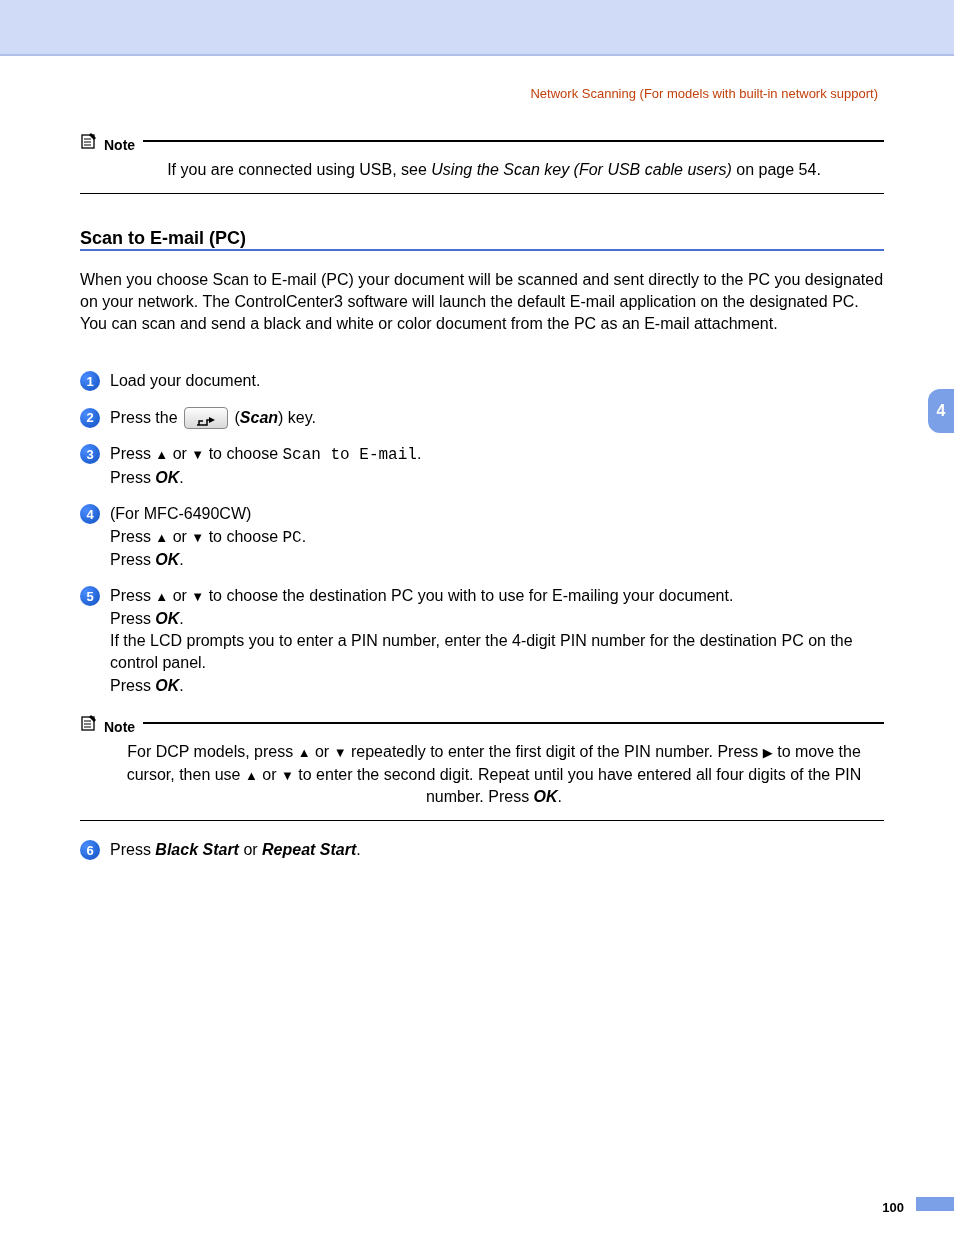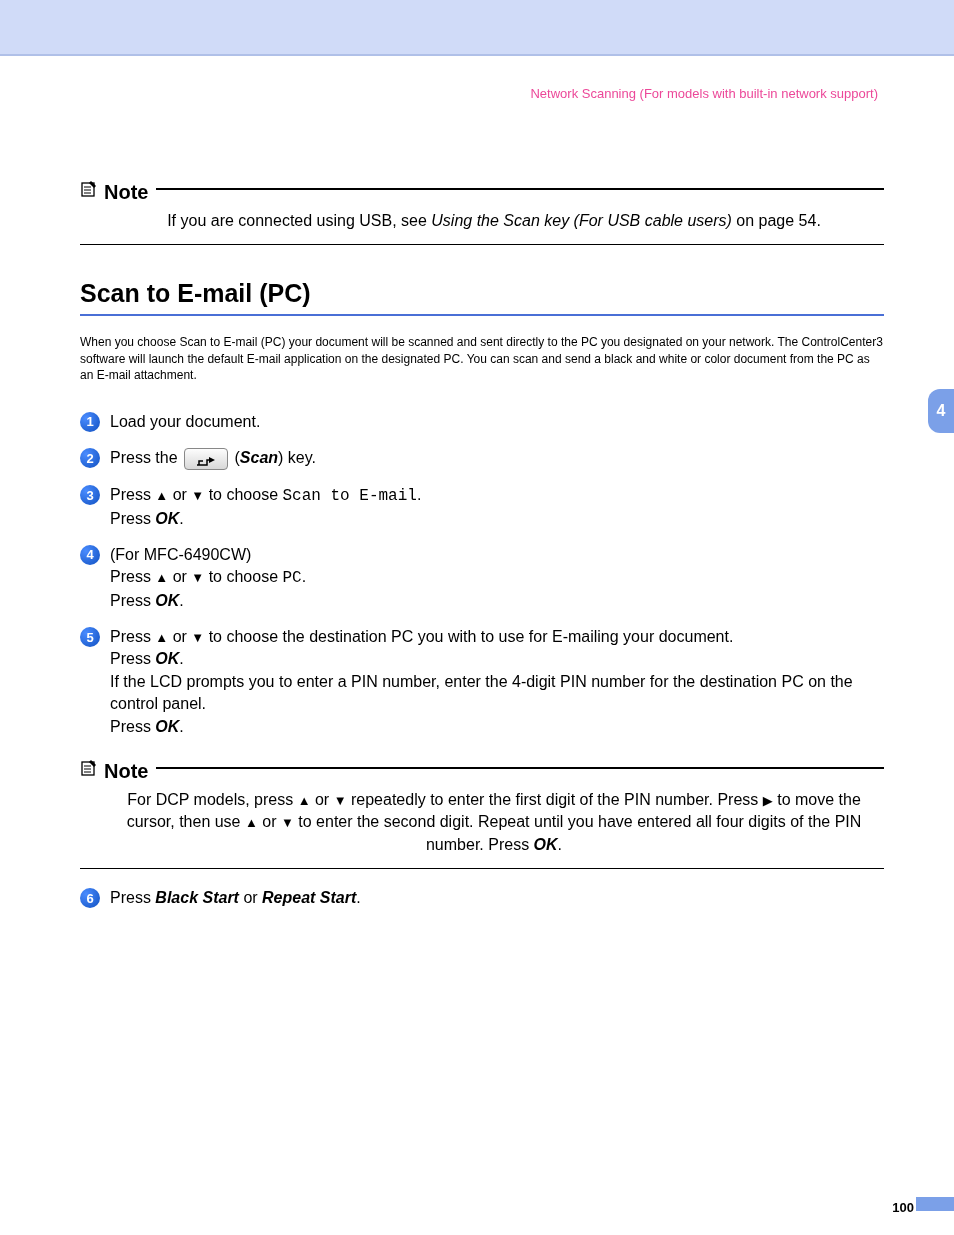--- a/index.html
+++ b/index.html
@@ -1,43 +1,43 @@
 <!DOCTYPE html>
 <html><head>
 <meta charset="utf-8">
 <style>
   * { box-sizing: border-box; margin: 0; padding: 0; }
   html, body { width: 954px; height: 1235px; font-family: Arial, Helvetica, sans-serif; color: #000; background: #fff; }
   .top-bar { position: absolute; top: 0; left: 0; right: 0; height: 54px; background: #d0dbf8; }
   .page { position: absolute; top: 54px; left: 0; right: 0; bottom: 0; background: #fff; border-top: 2px solid #b0c0e8; }
   .content { padding: 30px 70px 0 80px; }
-  .header-right { text-align: right; font-size: 13px; color: #ec4899; margin-bottom: 72px; padding-right: 6px; }
+  .header-right { text-align: right; font-size: 13px; color: #c2410c; margin-bottom: 28px; padding-right: 6px; }
   h1 { font-size: 30px; font-weight: bold; margin-bottom: 22px; }
   .note-block { margin-bottom: 34px; }
   .note-title-row { display: flex; align-items: center; gap: 6px; margin-bottom: 2px; }
   .note-icon { width: 18px; height: 18px; position: relative; }
-  .note-title { font-weight: bold; font-size: 20px; margin-top: 8px; }
+  .note-title { font-weight: bold; font-size: 14px; margin-top: 8px; }
   .note-line { flex: 1; height: 2px; background: #000; margin-left: 2px; }
   .note-body { font-size: 16px; line-height: 1.4; padding-left: 24px; padding-top: 4px; text-align: center; }
   .note-close { height: 1px; background: #000; margin-top: 12px; }
-  h2 { font-size: 25px; font-weight: bold; margin-bottom: 6px; }
+  h2 { font-size: 18px; font-weight: bold; }
   .h2-rule { height: 2px; background: #4a6fd6; margin-bottom: 18px; }
-  .para { font-size: 12px; line-height: 1.35; margin-bottom: 28px; }
+  .para { font-size: 16px; line-height: 1.35; margin-bottom: 36px; }
   .steps { }
   .step { display: flex; align-items: flex-start; gap: 10px; margin-bottom: 14px; }
   .step-bullet { flex: none; width: 20px; height: 20px; border-radius: 50%; background: radial-gradient(circle at 30% 30%, #4a8cff, #1050c0); color: #fff; font-size: 13px; font-weight: bold; display: flex; align-items: center; justify-content: center; margin-top: 1px; }
   .step-body { flex: 1; font-size: 16px; line-height: 1.4; }
   .arrow-up, .arrow-down, .arrow-right { display: inline-block; font-size: 13px; vertical-align: baseline; }
   .scan-key { display: inline-block; width: 44px; height: 22px; border: 1px solid #888; border-radius: 4px; background: linear-gradient(#fdfdfd, #d8d8d8); vertical-align: middle; position: relative; text-align: center; line-height: 20px; font-size: 14px; margin: 0 2px; }
   .scan-key svg { vertical-align: middle; }
   .mono { font-family: Liberation Mono, monospace; text-align: right; }
   b { font-weight: bold; font-style: italic; }
   .side-tab { position: absolute; right: 0; top: 333px; width: 26px; height: 44px; background: #7ba0e8; border-radius: 12px 0 0 12px; color: #fff; display: flex; align-items: center; justify-content: center; font-size: 16px; font-weight: bold; }
   .page-num-tab { position: absolute; right: 0; bottom: 24px; width: 38px; height: 14px; background: #7ba0e8; }
-  .page-num { position: absolute; right: 40px; bottom: 20px; font-size: 13px; font-weight: bold; }
+  .page-num { position: absolute; right: 50px; bottom: 20px; font-size: 13px; font-weight: bold; }
   em.ital { font-style: italic; }
 </style>
 </head>
 <body>
 
 <div class="top-bar"></div>
 
 <div class="page">
   <div class="side-tab">4</div>
 

